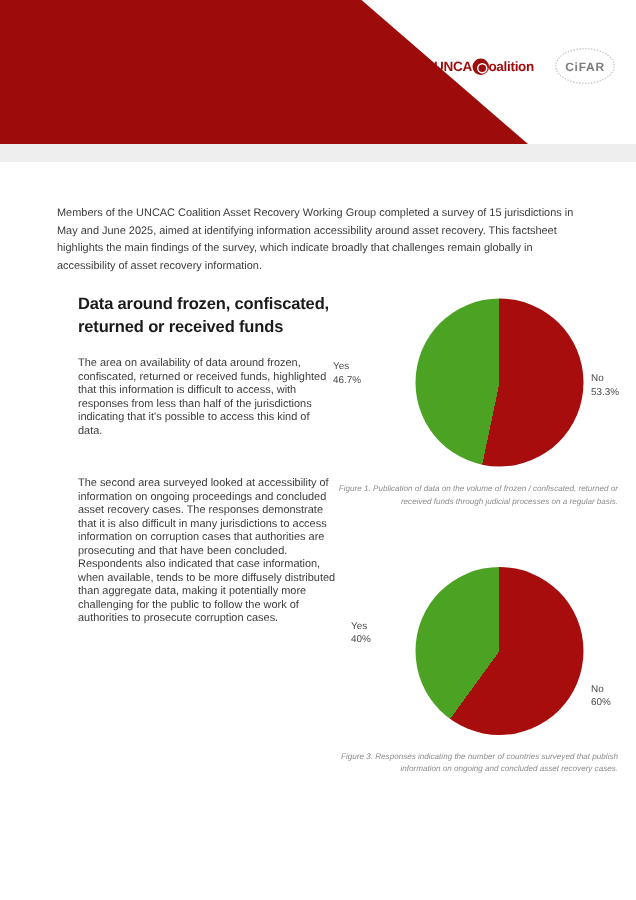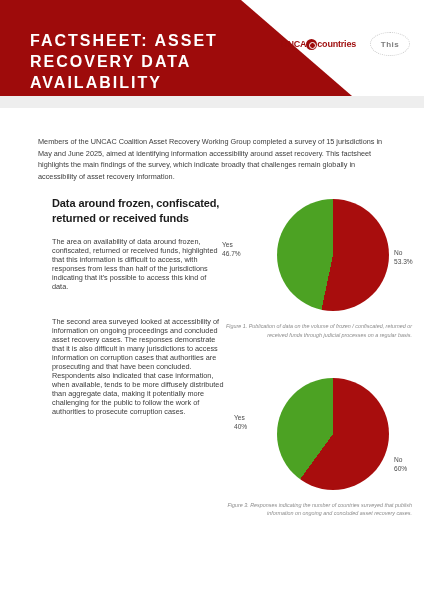--- a/index.html
+++ b/index.html
@@ -191,29 +191,28 @@
     width: 190px;
   }
 
   .caption-2 { text-align: right; }
 </style>
 </head>
 <body>
 
 <div class="header">
   <div class="header-red2"></div>
-  <h1 class="header-title">FACTSHEET: ASSET RECOVERY DATA AVAILABILITY</h1>
 
   <div class="logos">
     <div class="logo-uncac">
       <span>UNCA</span>
       <span class="seal"></span>
-      <span>countries</span>
+      <span>oalition</span>
     </div>
-    <div class="logo-cifar">This</div>
+    <div class="logo-cifar">CiFAR</div>
   </div>
 
   <div class="header-strip"></div>
 </div>
 
 <div class="content">
 
   <p class="intro">Members of the UNCAC Coalition Asset Recovery Working Group completed a survey of 15 jurisdictions in May and June 2025, aimed at identifying information accessibility around asset recovery. This factsheet highlights the main findings of the survey, which indicate broadly that challenges remain globally in accessibility of asset recovery information.</p>
 
   <div class="cols">

